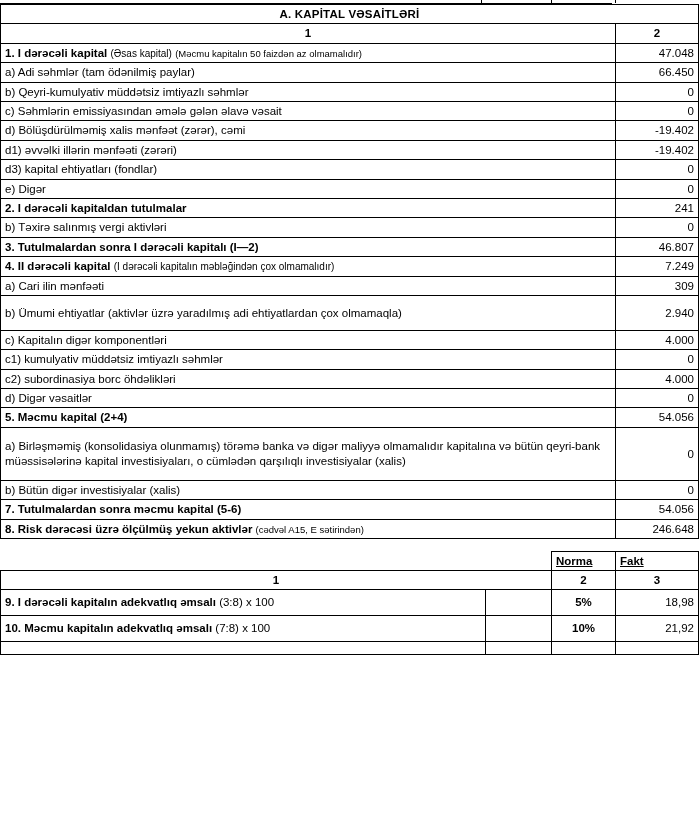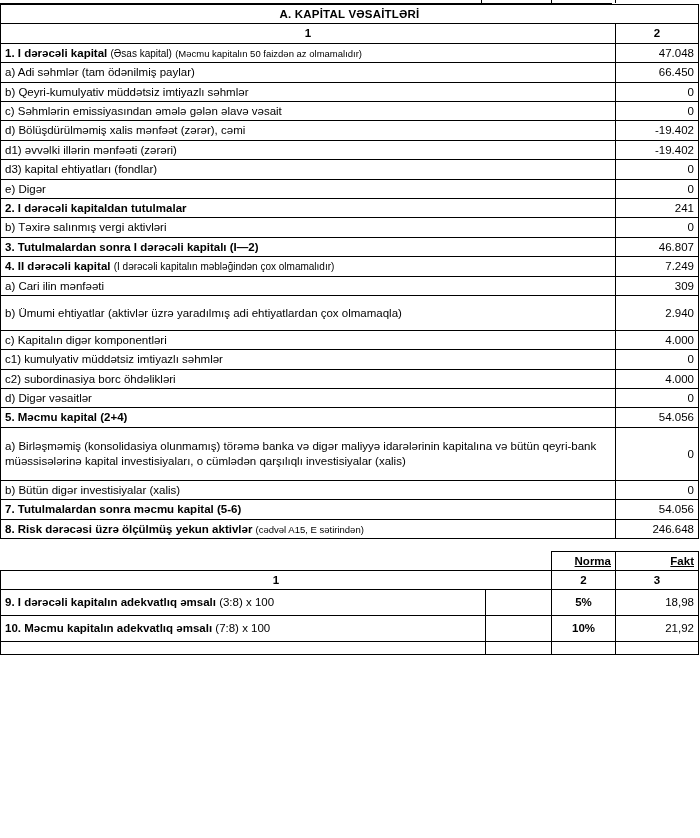--- a/index.html
+++ b/index.html
@@ -78,21 +78,21 @@
     margin-top: 12px;
   }
   table.ratio td {
     border: 1px solid #000;
     padding: 3px 4px;
     font-size: 11.5px;
     vertical-align: middle;
   }
   table.ratio td.nob { border: none; }
   .ctr { text-align: center; }
-  .hdr-b { font-weight: bold; text-align: right; }
+  .hdr-b { font-weight: bold; text-align: left; }
   .ratio .tall { height: 26px; }
 </style>
 </head>
 <body>
 
 <div class="page">
 
   <div class="top-strip">
     <div class="v1"></div>
     <div class="v2"></div>
@@ -188,21 +188,21 @@
       <tr>
         <td class="lbl">d) Digər vəsaitlər</td>
         <td class="val">0</td>
       </tr>
 
       <tr>
         <td class="lbl b">5. Məcmu kapital (2+4)</td>
         <td class="val">54.056</td>
       </tr>
       <tr>
-        <td class="lbl" style="height:48px">a) Birləşməmiş (konsolidasiya olunmamış) törəmə banka və digər maliyyə idarələrinin kapitalına və bütün qeyri-bank müəssisələrinə kapital investisiyaları, o cümlədən qarşılıqlı investisiyalar (xalis)</td>
+        <td class="lbl" style="height:48px">a) Birləşməmiş (konsolidasiya olunmamış) törəmə banka və digər maliyyə olmamalıdır kapitalına və bütün qeyri-bank müəssisələrinə kapital investisiyaları, o cümlədən qarşılıqlı investisiyalar (xalis)</td>
         <td class="val">0</td>
       </tr>
       <tr>
         <td class="lbl">b) Bütün digər investisiyalar (xalis)</td>
         <td class="val">0</td>
       </tr>
       <tr>
         <td class="lbl b">7. Tutulmalardan  sonra məcmu kapital (5-6)</td>
         <td class="val">54.056</td>
       </tr>

